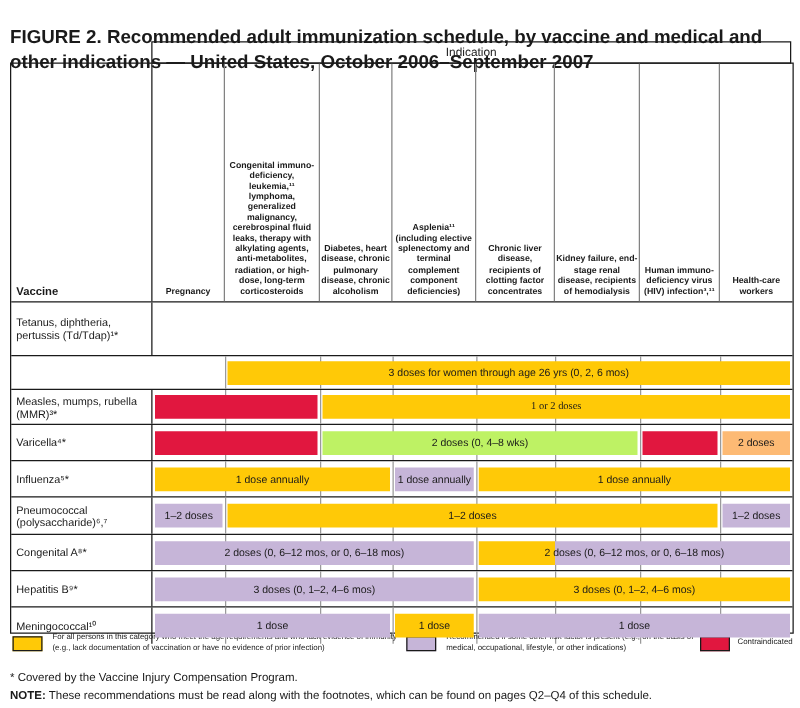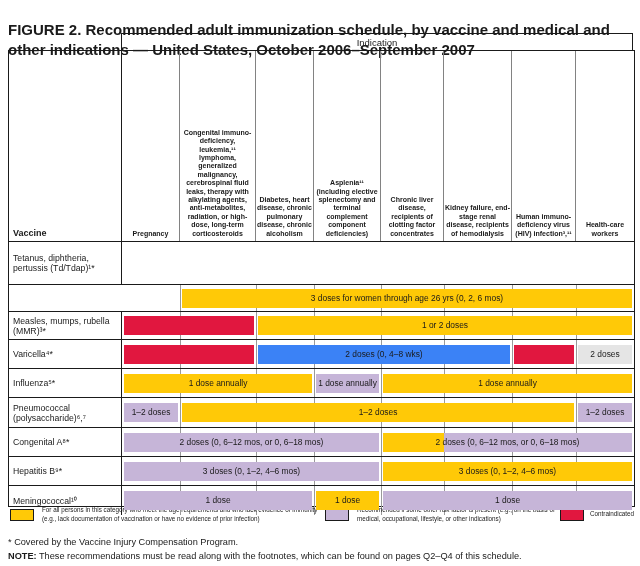--- a/index.html
+++ b/index.html
@@ -88,37 +88,37 @@
           <div class="vlabel">Measles, mumps, rubella (MMR)³*</div>
           <div class="bararea">
             <div class="gridv" style="left: 58px;"></div>
             <div class="gridv" style="left: 134px;"></div>
             <div class="gridv" style="left: 192px;"></div>
             <div class="gridv" style="left: 259px;"></div>
             <div class="gridv" style="left: 322px;"></div>
             <div class="gridv" style="left: 390px;"></div>
             <div class="gridv" style="left: 454px;"></div>
             <div class="bar" style="top: 4px; height: 19px; left: 2px; width: 130px; background: rgb(225, 23, 63);"></div>
-            <div class="bar" style="top: 4px; height: 19px; left: 136px; width: 374px; background: rgb(255, 201, 7);">1 or 2 doses</div>
+            <div class="bar" style="top: 4px; height: 19px; left: 136px; width: 374px; background: rgb(255, 201, 7); font-family: Liberation Serif, serif;">1 or 2 doses</div>
           </div>
         </div>
         <div class="row" style="height: 28px;">
           <div class="vlabel">Varicella⁴*</div>
           <div class="bararea">
             <div class="gridv" style="left: 58px;"></div>
             <div class="gridv" style="left: 134px;"></div>
             <div class="gridv" style="left: 192px;"></div>
             <div class="gridv" style="left: 259px;"></div>
             <div class="gridv" style="left: 322px;"></div>
             <div class="gridv" style="left: 390px;"></div>
             <div class="gridv" style="left: 454px;"></div>
             <div class="bar" style="top: 5px; height: 19px; left: 2px; width: 130px; background: rgb(225, 23, 63);"></div>
-            <div class="bar" style="top: 5px; height: 19px; left: 136px; width: 252px; background: #3b82f6;">2 doses (0, 4–8 wks)</div>
+            <div class="bar" style="top: 5px; height: 19px; left: 136px; width: 252px; background: #bef264;">2 doses (0, 4–8 wks)</div>
             <div class="bar" style="top: 5px; height: 19px; left: 392px; width: 60px; background: rgb(225, 23, 63);"></div>
-            <div class="bar" style="top: 5px; height: 19px; left: 456px; width: 54px; background: #e5e5e5;">2 doses</div>
+            <div class="bar" style="top: 5px; height: 19px; left: 456px; width: 54px; background: #fdba74;">2 doses</div>
           </div>
         </div>
         <div class="row" style="height: 28px; text-decoration: underline;">
           <div class="vlabel">Influenza⁵*</div>
           <div class="bararea">
             <div class="gridv" style="left: 58px;"></div>
             <div class="gridv" style="left: 134px;"></div>
             <div class="gridv" style="left: 192px;"></div>
             <div class="gridv" style="left: 259px;"></div>
             <div class="gridv" style="left: 322px;"></div>

